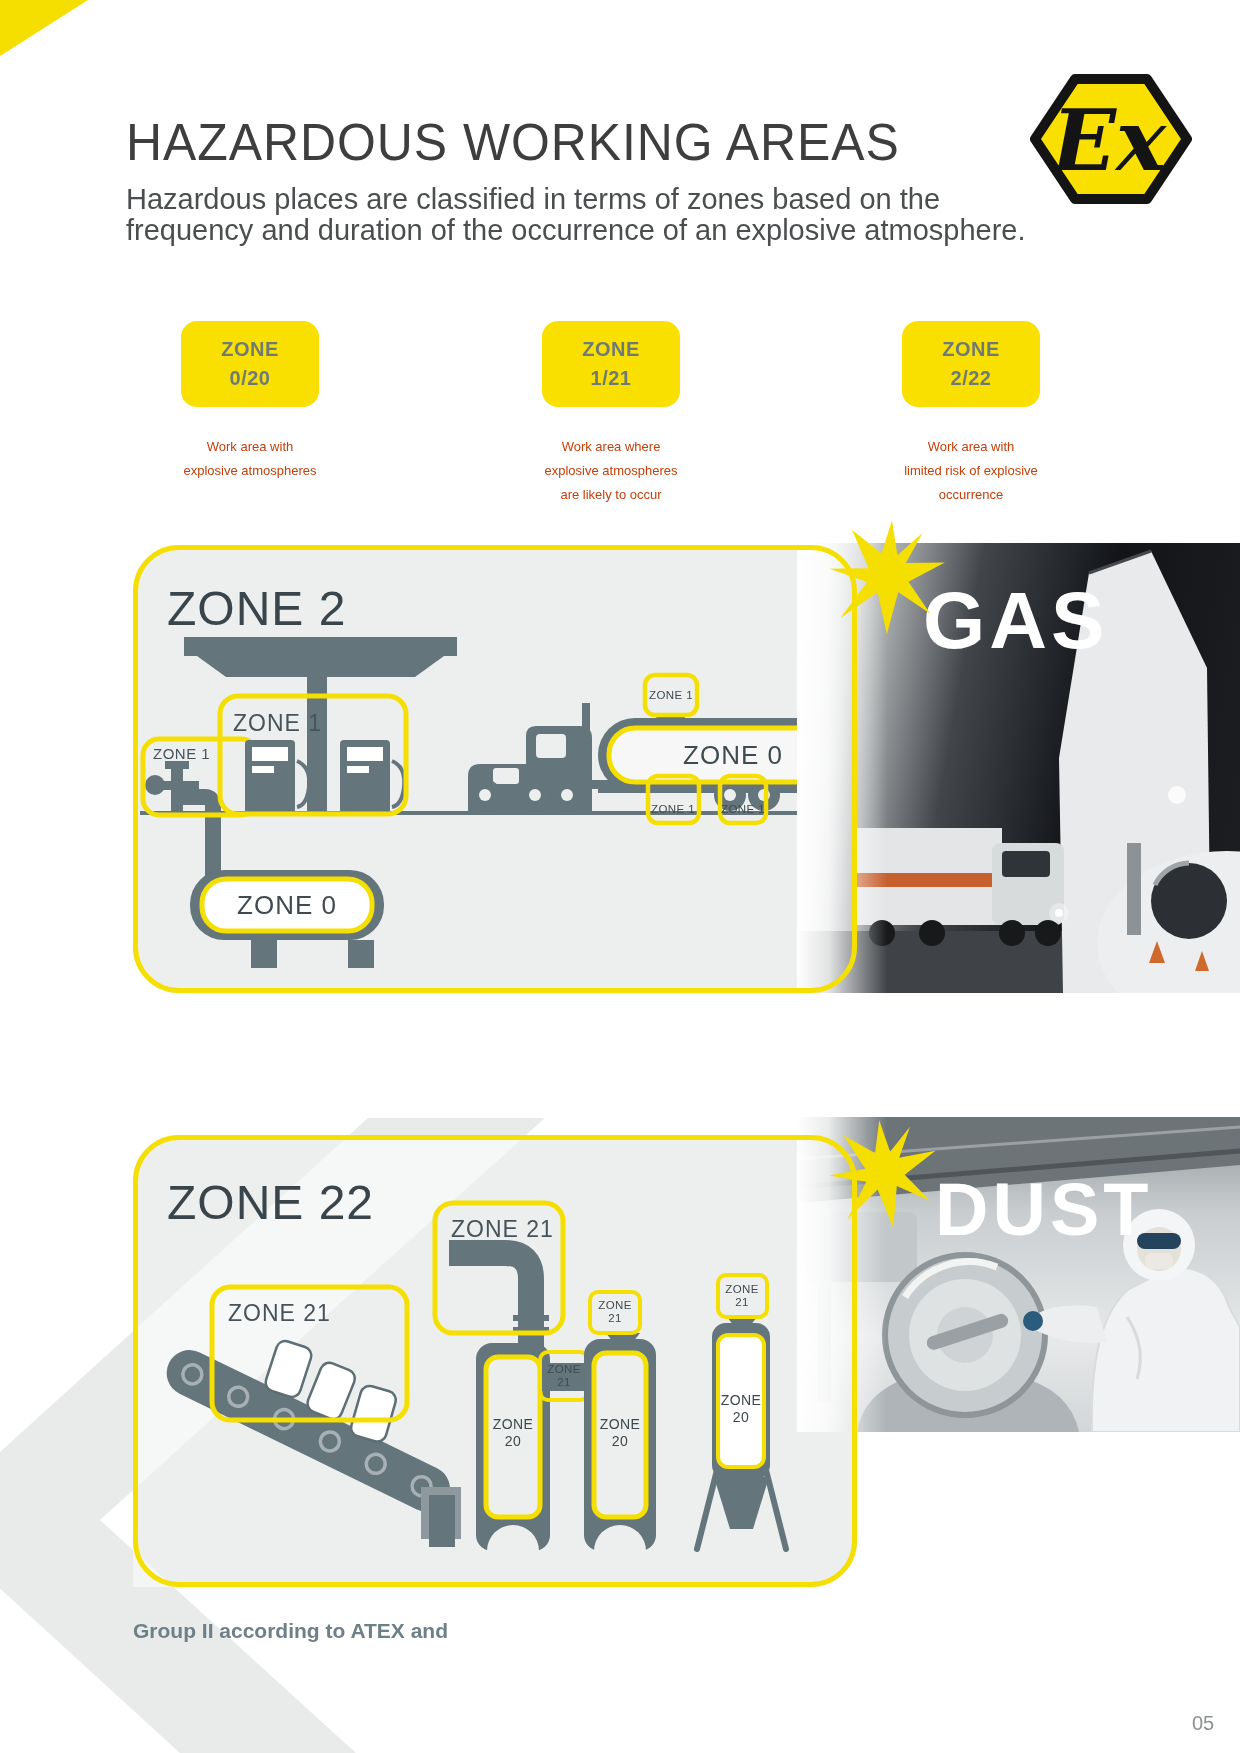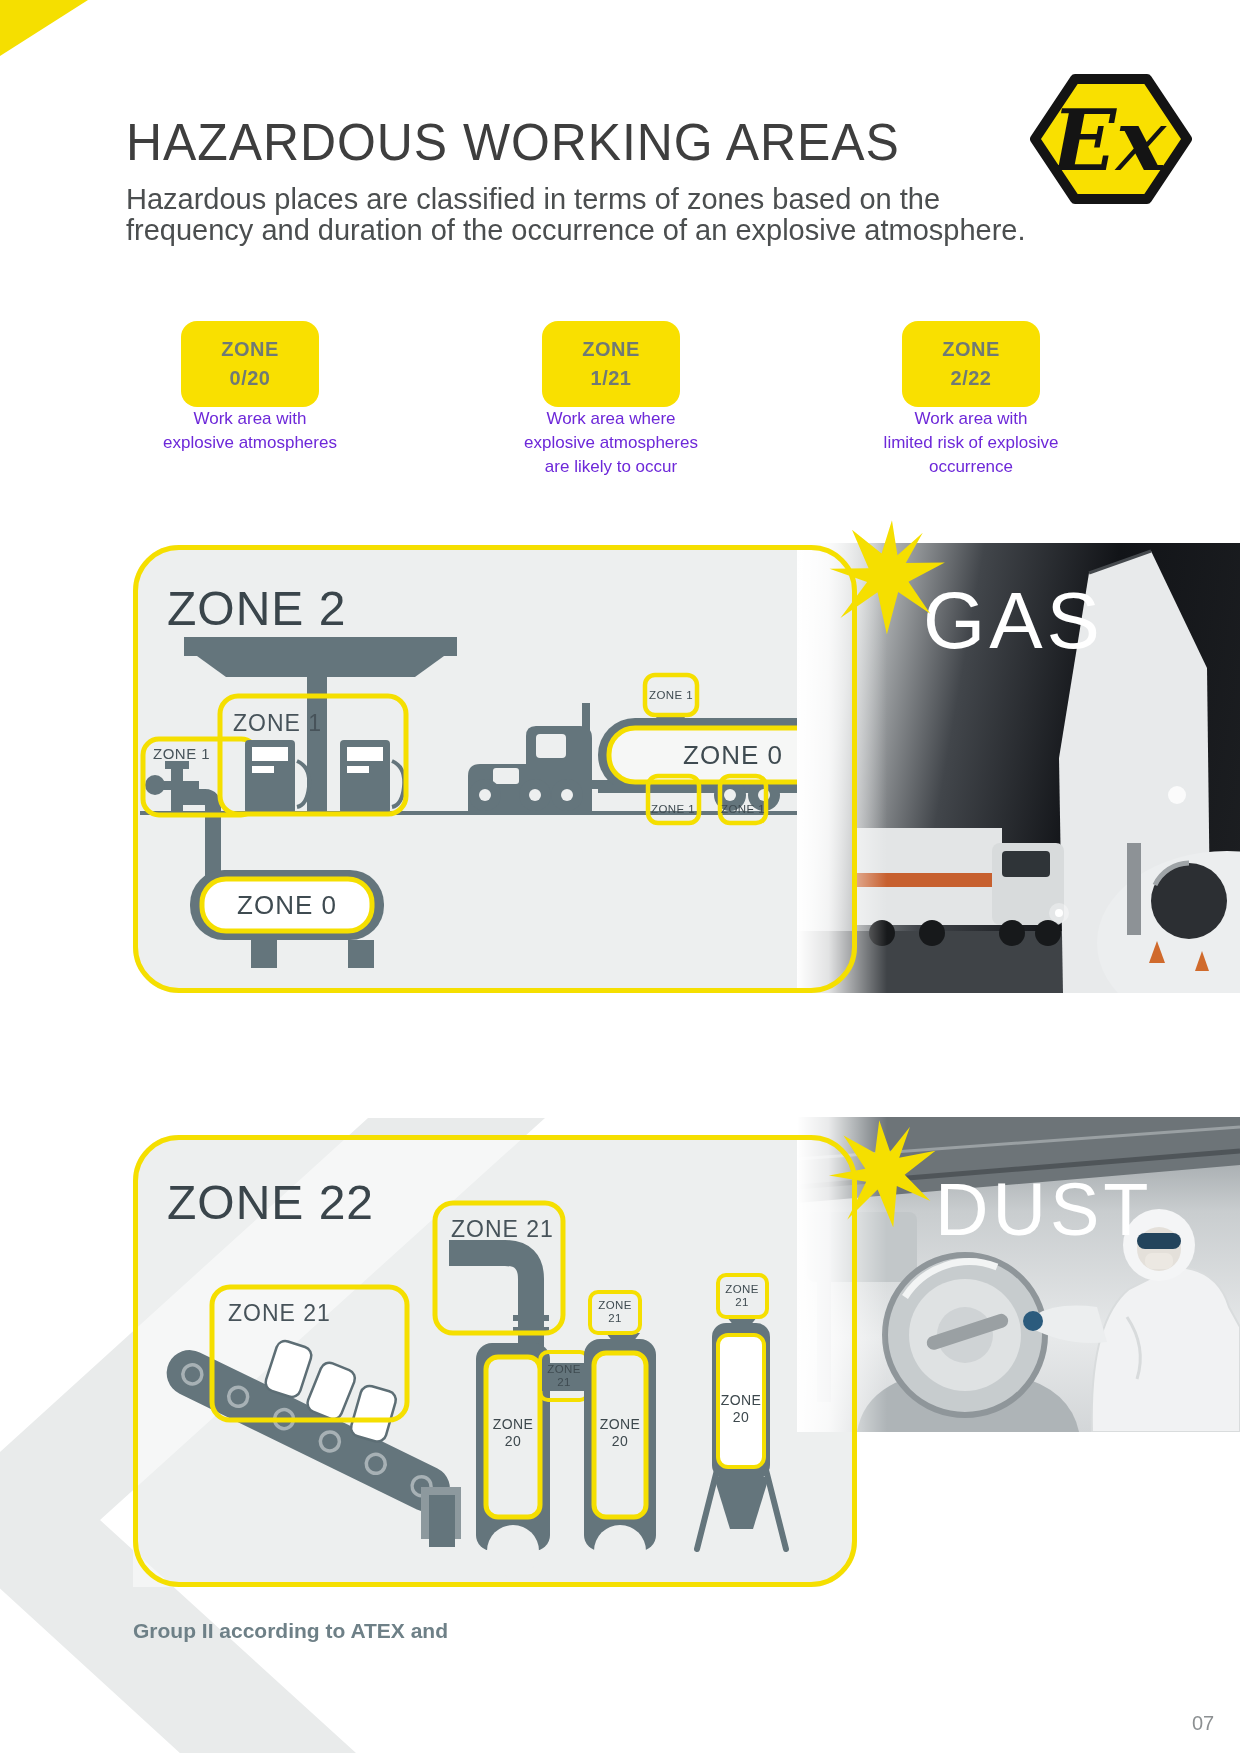--- a/index.html
+++ b/index.html
@@ -19,21 +19,21 @@
   .subtitle { left:126px; top:184px; font-size:29px; color:#4B4E4F; line-height:31px; z-index:2; }
   .subtitle span { display:block; }
   .ex-logo { left:1030px; top:72px; width:162px; height:134px; z-index:2; }
 
   
   .badge-col { top:321px; width:260px; z-index:2; text-align:center; }
   .badge-col.c1{ left:120px; } .badge-col.c2{ left:481px; } .badge-col.c3{ left:841px; }
   .badge { width:138px; height:86px; margin:0 auto; background:#F9E000; border-radius:16px;
     display:flex; flex-direction:column; align-items:center; justify-content:center; gap:6px; }
   .badge div { font-size:20px; font-weight:700; color:#6F7A76; letter-spacing:.5px; }
-  .badge-desc { margin-top:0; font-size:17px; color:#6d28d9; line-height:24px; }
+  .badge-desc { margin-top:28px; font-size:13px; color:#c2410c; line-height:24px; }
 
   
   .panel { background:#EDEFEF; border-radius:46px; z-index:1; }
   .panel-border { border:5px solid #F5DF00; border-radius:46px; background:transparent;
     z-index:4; pointer-events:none; }
   .p-gas  { left:133px; top:545px;  width:724px; height:448px; }
   .p-dust { left:133px; top:1135px; width:724px; height:452px; }
   .ill { z-index:2; }
 
   svg text { font-family:"Liberation Sans", sans-serif; }
@@ -45,21 +45,21 @@
   .lbl-silo { font-size:14px; fill:#3D484D; letter-spacing:.4px; }
 
   
   .photo { z-index:3; overflow:hidden; }
   .photo-gas  { left:797px; top:543px;  width:443px; height:450px;
     background:linear-gradient(100deg,#f3f4f4 0%,#c9cccd 14%,#42464b 36%,#121418 62%,#1d1f22 100%); }
   .photo-dust { left:797px; top:1117px; width:523px; height:315px;
     background:linear-gradient(180deg,#8d9498 0%,#c9cdcf 30%,#e7e9ea 70%,#d3d6d8 100%); }
   .photo-fade { position:absolute; left:0; top:0; bottom:0; width:90px;
     background:linear-gradient(90deg,#ffffff 0%,rgba(255,255,255,.85) 35%,rgba(255,255,255,0) 100%); }
-  .photo-label { position:absolute; color:#ffffff; font-weight:400; letter-spacing:4px; line-height:1; }
+  .photo-label { position:absolute; color:#ffffff; font-weight:700; letter-spacing:4px; line-height:1; }
   .photo-label.gas  { left:126px; top:38px; font-size:80px; }
   .photo-label.dust { left:138px; top:56px; font-size:74px; }
   .starburst { z-index:5; pointer-events:none; }
   .sb-gas  { left:826px; top:520px;  width:120px; height:114px; transform:rotate(6deg); }
   .sb-dust { left:827px; top:1120px; width:112px; height:108px; transform:rotate(-4deg); }
 
   
   .caption { color:#6E8087; font-weight:700; font-size:21px; line-height:38px; z-index:5; }
   .cap-gas  { left:133px; top:1010px; }
   .cap-dust { left:133px; top:1612px; }
@@ -346,14 +346,14 @@
   <div class="abs panel-border p-dust"></div>
 
   <svg class="abs starburst sb-dust" viewBox="0 0 100 100">
     <polygon points="50,0 58,30 78,8 66,36 100,32 70,52 92,78 62,62 56,100 44,64 14,90 34,56 0,48 34,44 16,12 44,30" fill="#F5DF00"></polygon>
   </svg>
 
   <div class="abs caption cap-dust">
     <div>Group II according to ATEX and</div>
   </div>
 
-  <div class="abs page-number">07</div>
+  <div class="abs page-number">05</div>
 </div>
 
 </body></html>

